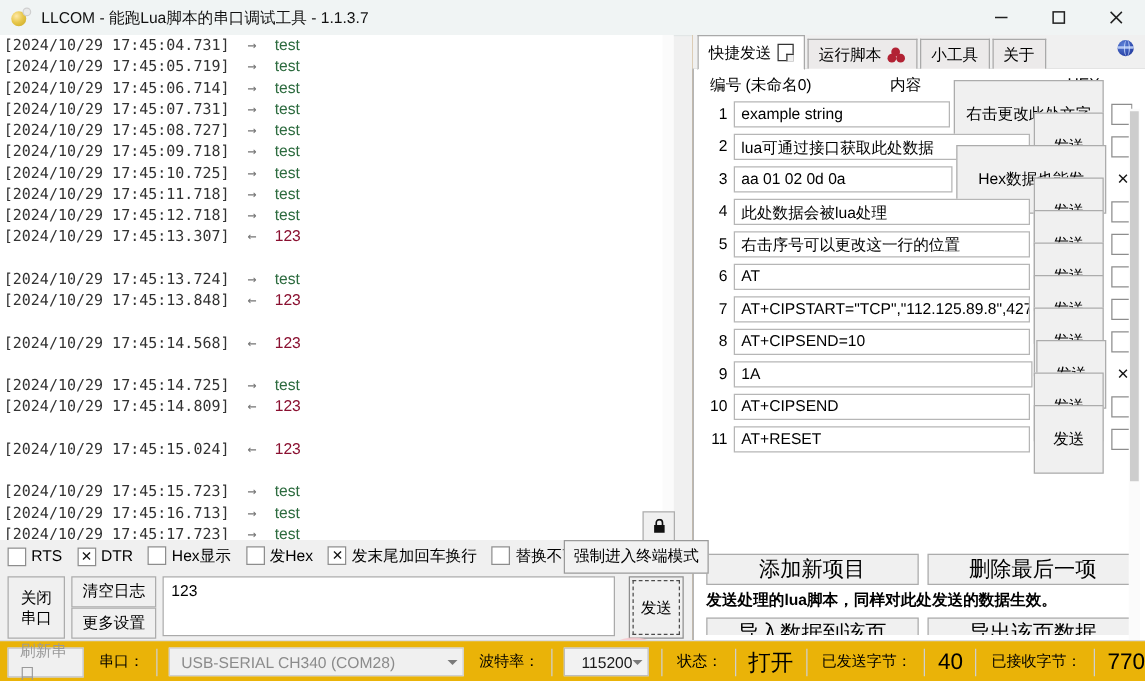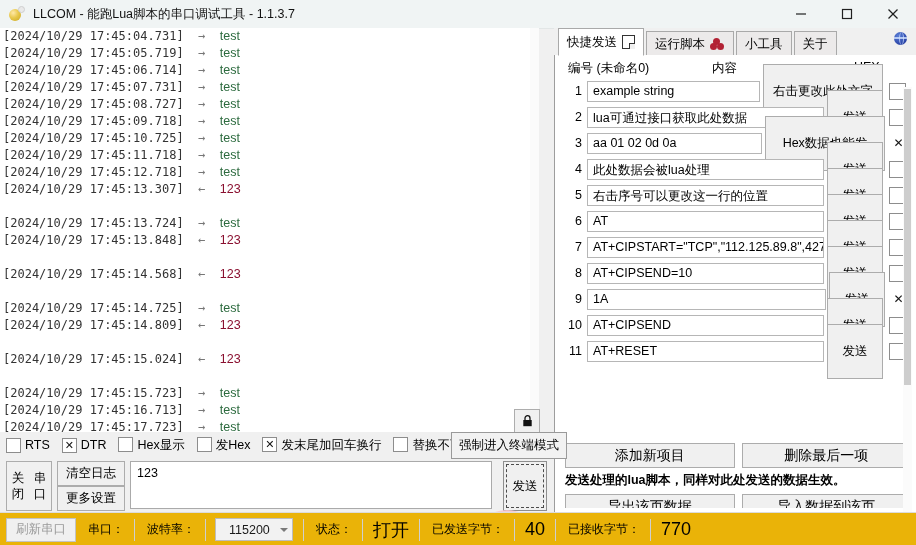--- a/index.html
+++ b/index.html
@@ -77,21 +77,21 @@
     font-size:12.5px;color:#000;white-space:nowrap;z-index:40;
   }
 
   
   .sendrow{position:absolute;left:0;top:459px;width:538px;height:52px;}
   .btn{
     background:#f0f0f0;border:1px solid #acacac;font-size:12.5px;color:#000;
     display:flex;align-items:center;justify-content:center;text-align:center;
     font-family:"Liberation Sans",sans-serif;cursor:default;
   }
-  .btn-close{position:absolute;left:6px;top:2px;width:44px;height:48px;flex-direction:row;line-height:16px;}
+  .btn-close{position:absolute;left:6px;top:2px;width:44px;height:48px;flex-direction:column;line-height:16px;}
   .btn-clear{position:absolute;left:57px;top:2px;width:66px;height:23px;}
   .btn-more{position:absolute;left:57px;top:27px;width:66px;height:23px;}
   .send-input{
     position:absolute;left:130px;top:2px;width:362px;height:48px;
     background:#fff;border:1px solid #aaa;box-sizing:border-box;padding:4px 6px;
     font-size:12.5px;color:#000;overflow:hidden;
   }
   .btn-send{
     position:absolute;left:503px;top:2px;width:42px;height:48px;
     background:#f0f0f0;border:1px solid #8e8e8e;
@@ -168,21 +168,21 @@
     width:15px;height:15px;margin-left:6px;border:1px solid #8d8d8d;background:#fff;flex:0 0 auto;
     display:flex;align-items:center;justify-content:center;
   }
   .qhex.checked{border:none;background:transparent;}
   .qhex.checked::after{content:"✕";font-size:12px;color:#111;font-family:"DejaVu Sans",sans-serif;}
 
   .panel-actions{position:absolute;left:5px;top:384px;width:346px;}
   .act2{display:flex;gap:7px;}
   .actbtn{
     flex:1 1 0;height:23px;background:#f0f0f0;border:1px solid #acacac;
-    display:flex;align-items:center;justify-content:center;font-size:14px;
+    display:flex;align-items:center;justify-content:center;font-size:17px;
   }
   .acthint{margin:4px 0 5px 0;font-size:12.5px;font-weight:bold;color:#000;}
   .right-scrollbar{
     position:absolute;right:4px;top:32px;width:9px;height:446px;background:#fbfbfb;
   }
   .right-scrollbar .thumb{position:absolute;left:1px;top:2px;width:7px;height:296px;background:#cdcdcd;}
 
   
   .statusbar{
     position:absolute;left:0;top:512px;width:916px;height:33px;background:#eab308;
@@ -415,37 +415,41 @@
               <div class="qhex"></div>
             </div>
           </div>
         <div class="panel-actions">
           <div class="act2">
             <div class="actbtn">添加新项目</div>
             <div class="actbtn">删除最后一项</div>
           </div>
           <div class="acthint">发送处理的lua脚本，同样对此处发送的数据生效。</div>
           <div class="act2">
+            <div class="actbtn">导入数据到该页</div>
             <div class="actbtn">导出该页数据</div>
-            <div class="actbtn">导入数据到该页</div>
           </div>
 
         </div>
       </div>
       <div class="right-scrollbar">
         <div class="thumb"></div>
       </div>
     </div>
   </div>
 
   <div class="sb-pink"></div>
   <div class="statusbar">
     <div class="sb-btn">刷新串口</div>
     <div class="sb-label">串口：</div>
     <div class="sb-sep"></div>
+    <div class="sb-combo port">
+      <span>USB-SERIAL CH340 (COM28)</span>
+      <span class="caret"></span>
+    </div>
     <div class="sb-label">波特率：</div>
     <div class="sb-sep"></div>
     <div class="sb-combo baud">
       <span>115200</span>
       <span class="caret"></span>
     </div>
     <div class="sb-sep"></div>
     <div class="sb-label">状态：</div>
     <div class="sb-sep"></div>
     <div class="sb-value">打开</div>

